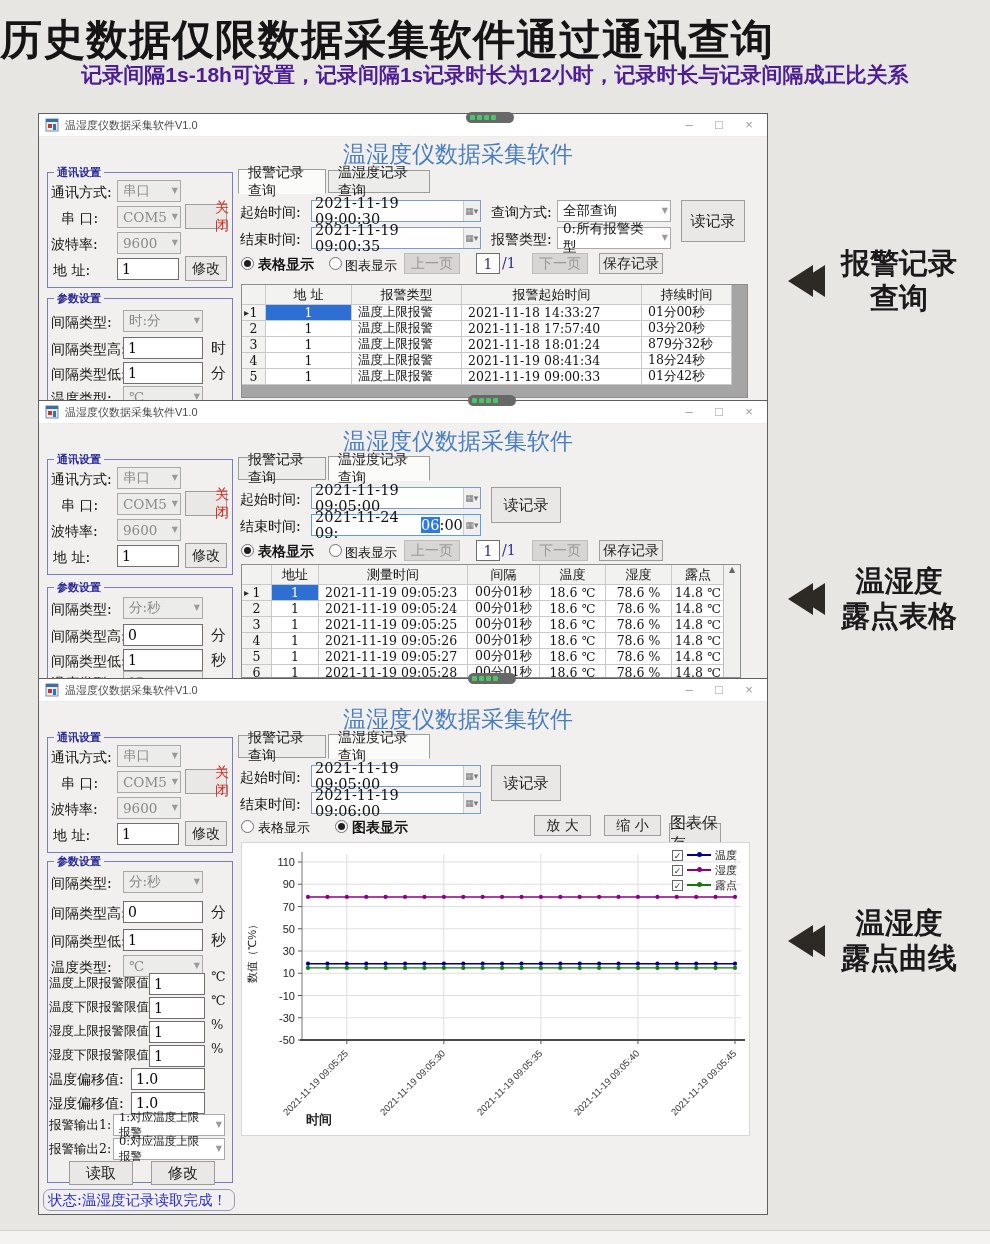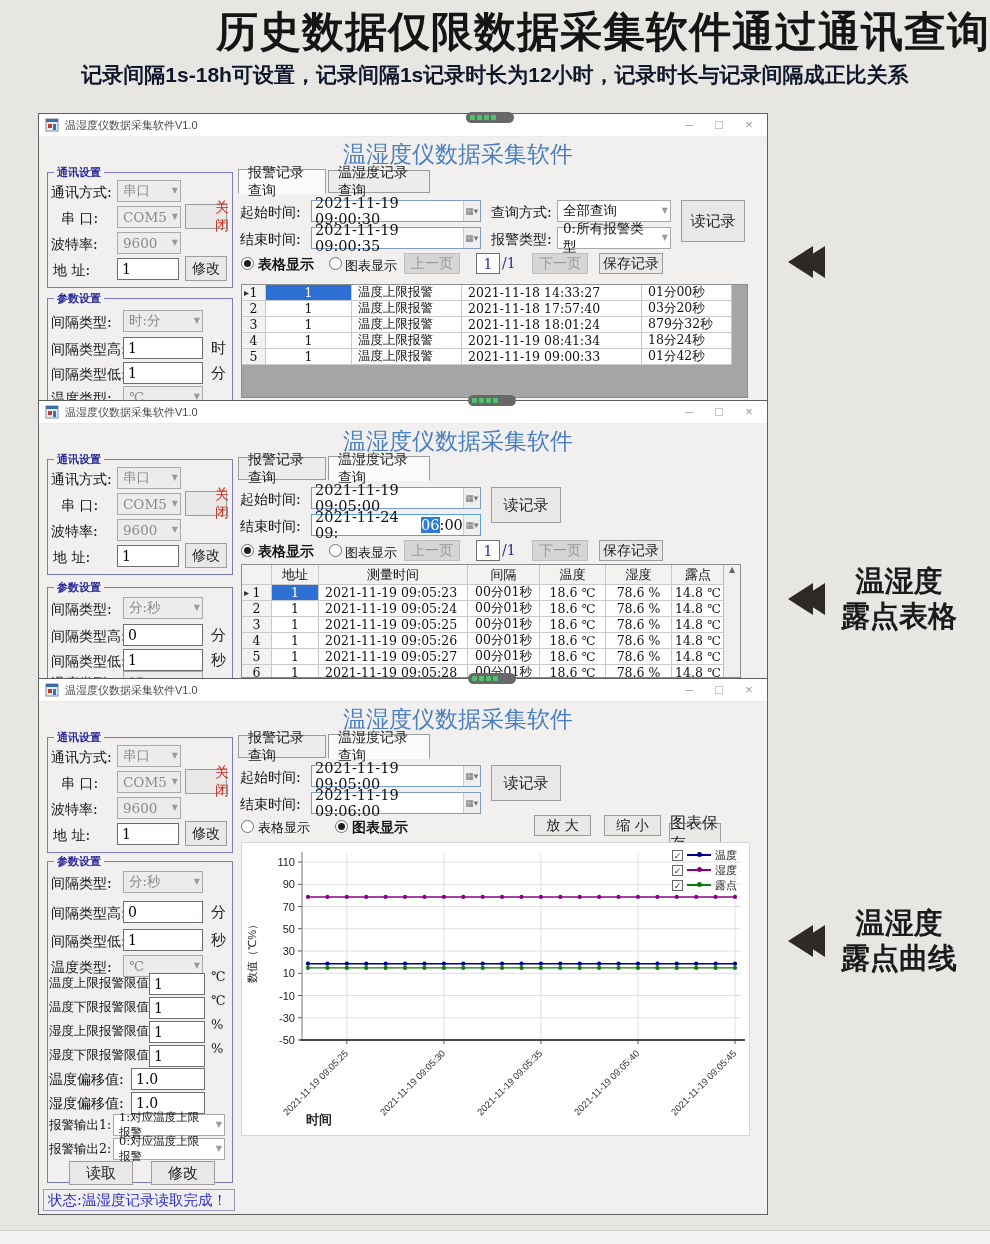--- a/index.html
+++ b/index.html
@@ -1,23 +1,23 @@
 <!DOCTYPE html>
 <html><head>
 <meta charset="utf-8">
 <style>
   html,body{margin:0;padding:0;}
   body{width:990px;height:1244px;background:#e8e6e3;position:relative;overflow:hidden;
        font-family:"Liberation Sans",sans-serif;}
 
   
-  .hdr-title{position:absolute;top:4px;left:0;width:100%;text-align:right;
+  .hdr-title{position:absolute;top:12px;left:0;width:100%;text-align:left;
              font-size:42px;font-weight:bold;color:#151515;letter-spacing:1px;}
   .hdr-sub{position:absolute;top:61px;left:0;width:100%;text-align:center;
-           font-size:21px;font-weight:bold;color:#0f172a;}
+           font-size:21px;font-weight:bold;color:#4c1d95;}
 
   
   .win{position:absolute;left:38px;width:728px;background:#f1f0ee;border:1px solid #5f5f5f;
        overflow:hidden;font-family:"DejaVu Serif","Liberation Serif",serif;}
   #win1{top:113px;height:287px;}
   #win2{top:400px;height:278px;}
   #win3{top:678px;height:535px;}
   .tbar{position:absolute;top:0;left:0;width:100%;height:22px;background:#ffffff;
         border-bottom:1px solid #ececec;font-family:"Liberation Sans",sans-serif;}
   .ticon{position:absolute;left:6px;top:4px;width:14px;height:14px;}
@@ -197,20 +197,27 @@
   <span class="radio" style="left:290px;top:143px;"></span>
   <span class="lbl" style="left:306px;top:143px;font-size:13px;">图表显示</span>
   <div class="btn dis" style="left:365px;top:139px;width:56px;height:21px;">上一页</div>
   <div class="inp" style="left:437px;top:139px;width:24px;height:21px;justify-content:center;color:#2a2a9a;">1</div>
   <span class="lbl" style="left:463px;top:141px;color:#2a2a9a;">/1</span>
   <div class="btn dis" style="left:493px;top:139px;width:56px;height:21px;">下一页</div>
   <div class="btn" style="left:560px;top:139px;width:64px;height:21px;">保存记录</div>
 
   <div class="tblwrap" style="left:202px;top:170px;width:507px;height:114px;">
     <div class="trow">
+      <div class="tc th mk" style="width:24px;"></div>
+      <div class="tc th" style="width:86px;">地  址</div>
+      <div class="tc th" style="width:110px;">报警类型</div>
+      <div class="tc th" style="width:180px;">报警起始时间</div>
+      <div class="tc th" style="width:90px;">持续时间</div>
+    </div>
+    <div class="trow">
       <div class="tc mk rsel" style="width:24px;">1</div>
       <div class="tc sel" style="width:86px;">1</div>
       <div class="tc tl" style="width:110px;">温度上限报警</div>
       <div class="tc tl" style="width:180px;">2021-11-18 14:33:27</div>
       <div class="tc tl" style="width:90px;">01分00秒</div>
     </div>
     <div class="trow">
       <div class="tc mk" style="width:24px;">2</div>
       <div class="tc" style="width:86px;">1</div>
       <div class="tc tl" style="width:110px;">温度上限报警</div>
@@ -479,21 +486,21 @@
     </div>
   <span class="lbl sm" style="left:10px;top:462px;">报警输出2:</span>
   <div class="dd ddw" style="left:74px;top:459px;width:112px;font-size:11.5px;">
       <span>0:对应温度上限报警</span>
       <span class="ch">▼</span>
     </div>
 
   <div class="btn" style="left:30px;top:482px;width:64px;height:24px;font-size:15px;">读取</div>
   <div class="btn" style="left:112px;top:482px;width:64px;height:24px;font-size:15px;">修改</div>
 
-  <div class="statusbox" style="left:4px;top:510px;width:192px;height:22px;">
+  <div class="statusbox" style="left:4px;top:510px;width:192px;height:22px;border-radius:7px;">
     <span class="status">状态:温湿度记录读取完成！</span>
   </div>
 
   <div class="tab" style="left:199px;top:56px;width:88px;">报警记录查询</div>
   <div class="tab on" style="left:289px;top:55px;width:102px;">温湿度记录查询</div>
 
   <span class="lbl" style="left:201px;top:90px;">起始时间:</span>
   <div class="dtp" style="left:272px;top:86px;width:170px;">
     <span>2021-11-19 09:05:00</span>
       <span class="cal">▦▾</span>
@@ -677,20 +684,22 @@
     <span class="pseg"></span>
     <span class="pseg"></span>
     <span class="pseg"></span>
 </div>
 
 <div class="ann" style="left:788px;top:246px;">
   <span style="display:flex;">
       <span class="tri"></span>
       <span class="tri"></span>
     </span>
+  <span class="ann-txt"><span>报警记录</span><br>
+  <span>查询</span></span>
 </div>
 <div class="ann" style="left:788px;top:564px;">
   <span style="display:flex;">
       <span class="tri"></span>
       <span class="tri"></span>
     </span>
   <span class="ann-txt"><span>温湿度</span><br>
   <span>露点表格</span></span>
 </div>
 <div class="ann" style="left:788px;top:906px;">

